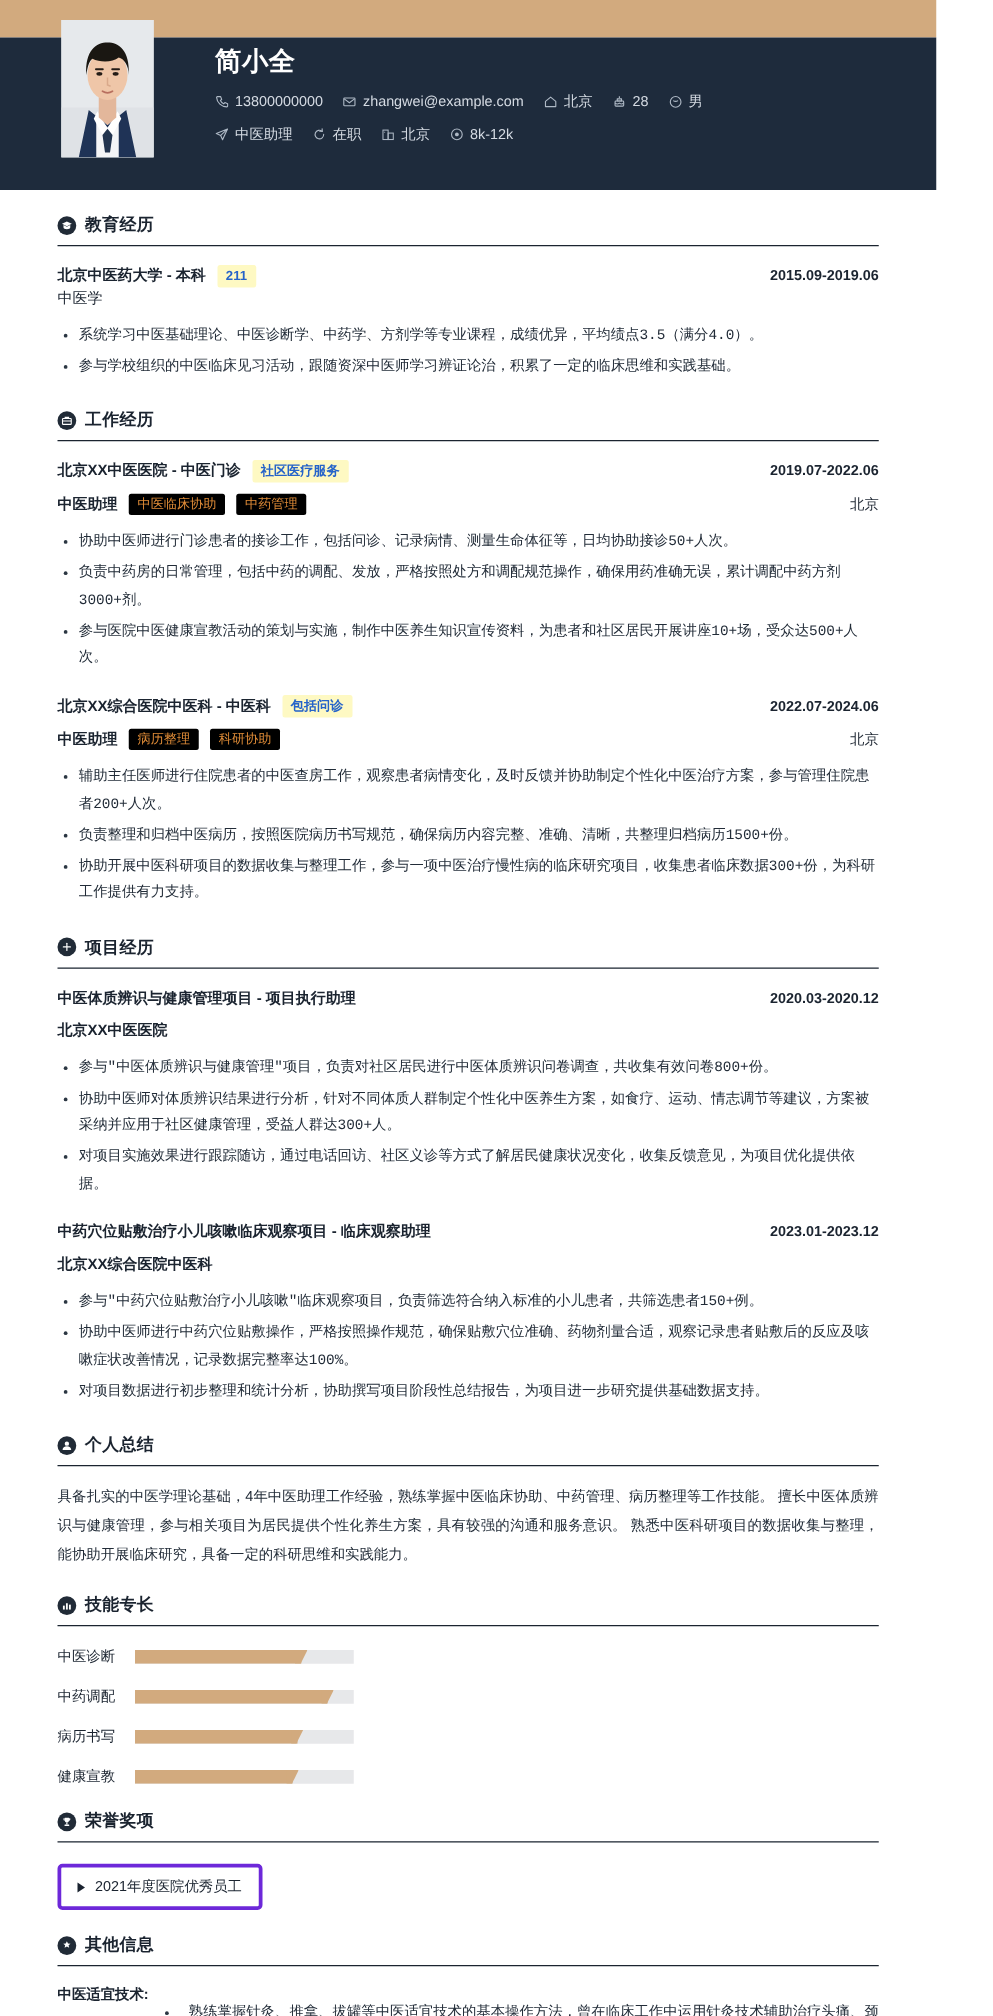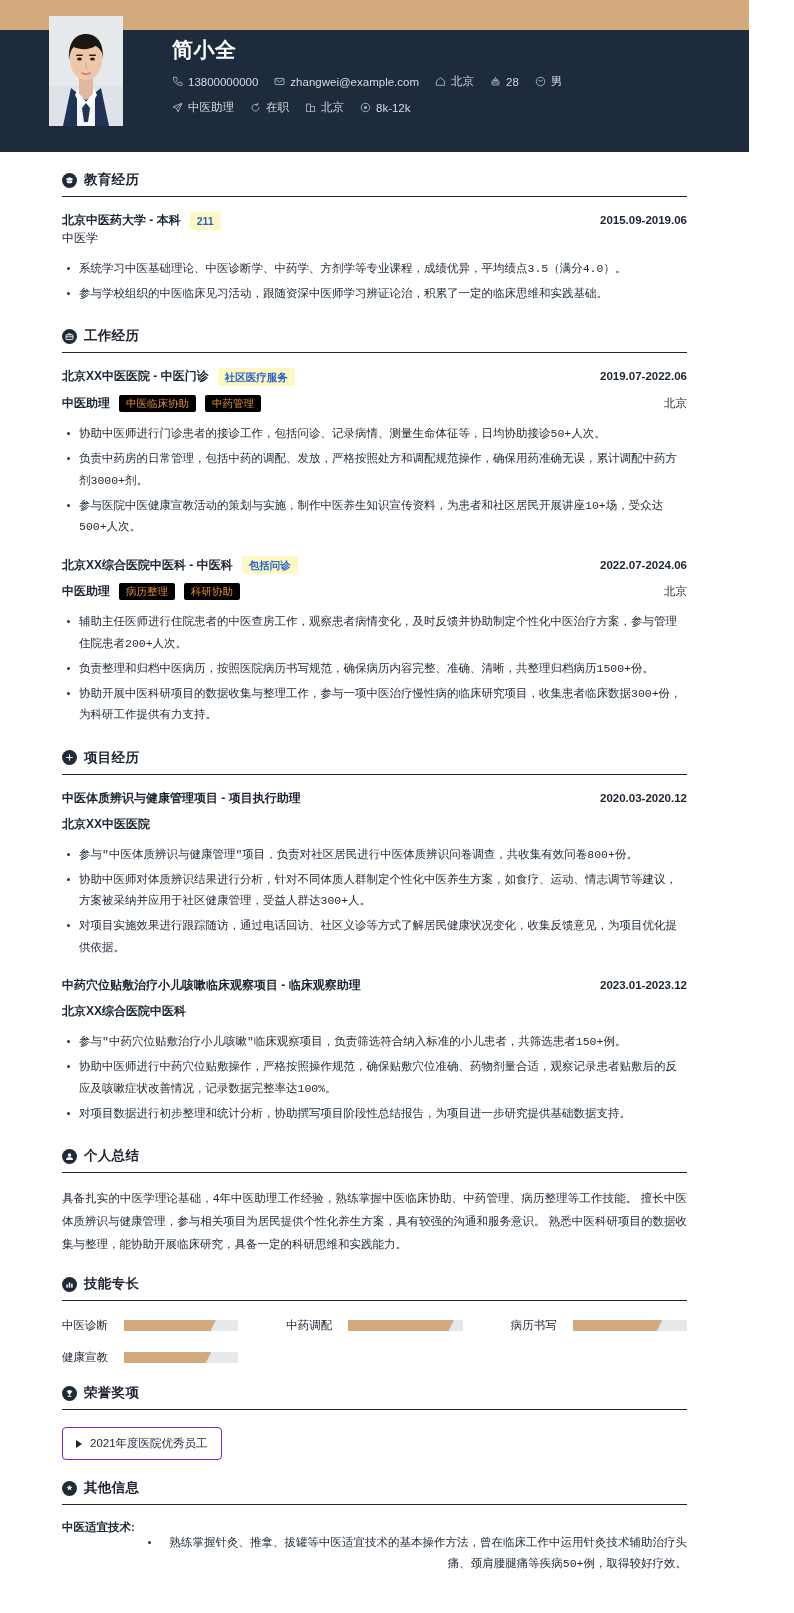--- a/index.html
+++ b/index.html
@@ -35,21 +35,21 @@
     color: #ccd4de; font-size: 11.5px;
     margin-top: 13px; gap: 0;
   }
   .meta-row.second { margin-top: 11px; }
   .meta-item { display: flex; align-items: center; margin-right: 16px; white-space: nowrap; }
   .meta-item .ic { margin-right: 5px; display:inline-flex; align-items:center; opacity:.85; }
   .meta-item .ic svg { display:block; }
   .meta-item .tx { color:#d5dbe3; }
 
   
-  .sec { padding: 0 62px; }
+  .sec { padding: 0 46px; }
   .sec-head {
     display: flex; align-items: center; gap: 7px;
     padding-top: 19px;
   }
   .sec-badge {
     width: 15px; height: 15px; border-radius: 50%;
     background: #212b37; color: #fff;
     display: inline-flex; align-items: center; justify-content: center;
     flex: 0 0 15px;
   }
@@ -92,21 +92,21 @@
     width: 3px; height: 3px; background: #2b3642; border-radius: 50%;
   }
 
   .summary-text {
     font-size: 11.5px; line-height: 2.0; color:#222c38;
     margin-top: 14px; text-align: justify;
   }
 
   
   .skills-grid {
-    display: grid; grid-template-columns: 1fr 1fr 1fr;
+    display: grid; grid-template-columns: 1fr;
     column-gap: 48px; row-gap: 17px; margin-top: 17px;
   }
   .skill { display:flex; align-items:center; }
   .skill-name { font-size: 11.5px; color:#1b2430; width: 62px; flex:0 0 62px; }
   .skill-track {
     position: relative; height: 11px; background: #e7e8ea;
     flex: 1 1 auto; max-width: 175px; overflow: hidden;
   }
   .skill-fill {
     position:absolute; left:0; top:0; bottom:0;
@@ -115,21 +115,21 @@
   .skill-fill::after{
     content:""; position:absolute; right:-5px; top:0; bottom:0; width:10px;
     background:#d2aa7e;
     clip-path: polygon(0 0, 100% 0, 45% 100%, 0 100%);
   }
 
   
   .awards-wrap { margin-top: 17px; display:flex; flex-wrap:wrap; gap:10px; }
   .award-chip {
     display:inline-flex; align-items:center; gap:8px;
-    border:1px solid #6d28d9; border-radius:4px;
+    border:3px solid #6d28d9; border-radius:4px;
     padding: 8px 13px; font-size: 11.5px; color:#1b2430;
     background:#fff;
   }
   .award-chip .tri {
     width:0;height:0;border-left:6px solid #1b2430;
     border-top:4px solid transparent;border-bottom:4px solid transparent;
   }
 
   
   .other-row { display:flex; margin-top: 15px; }

